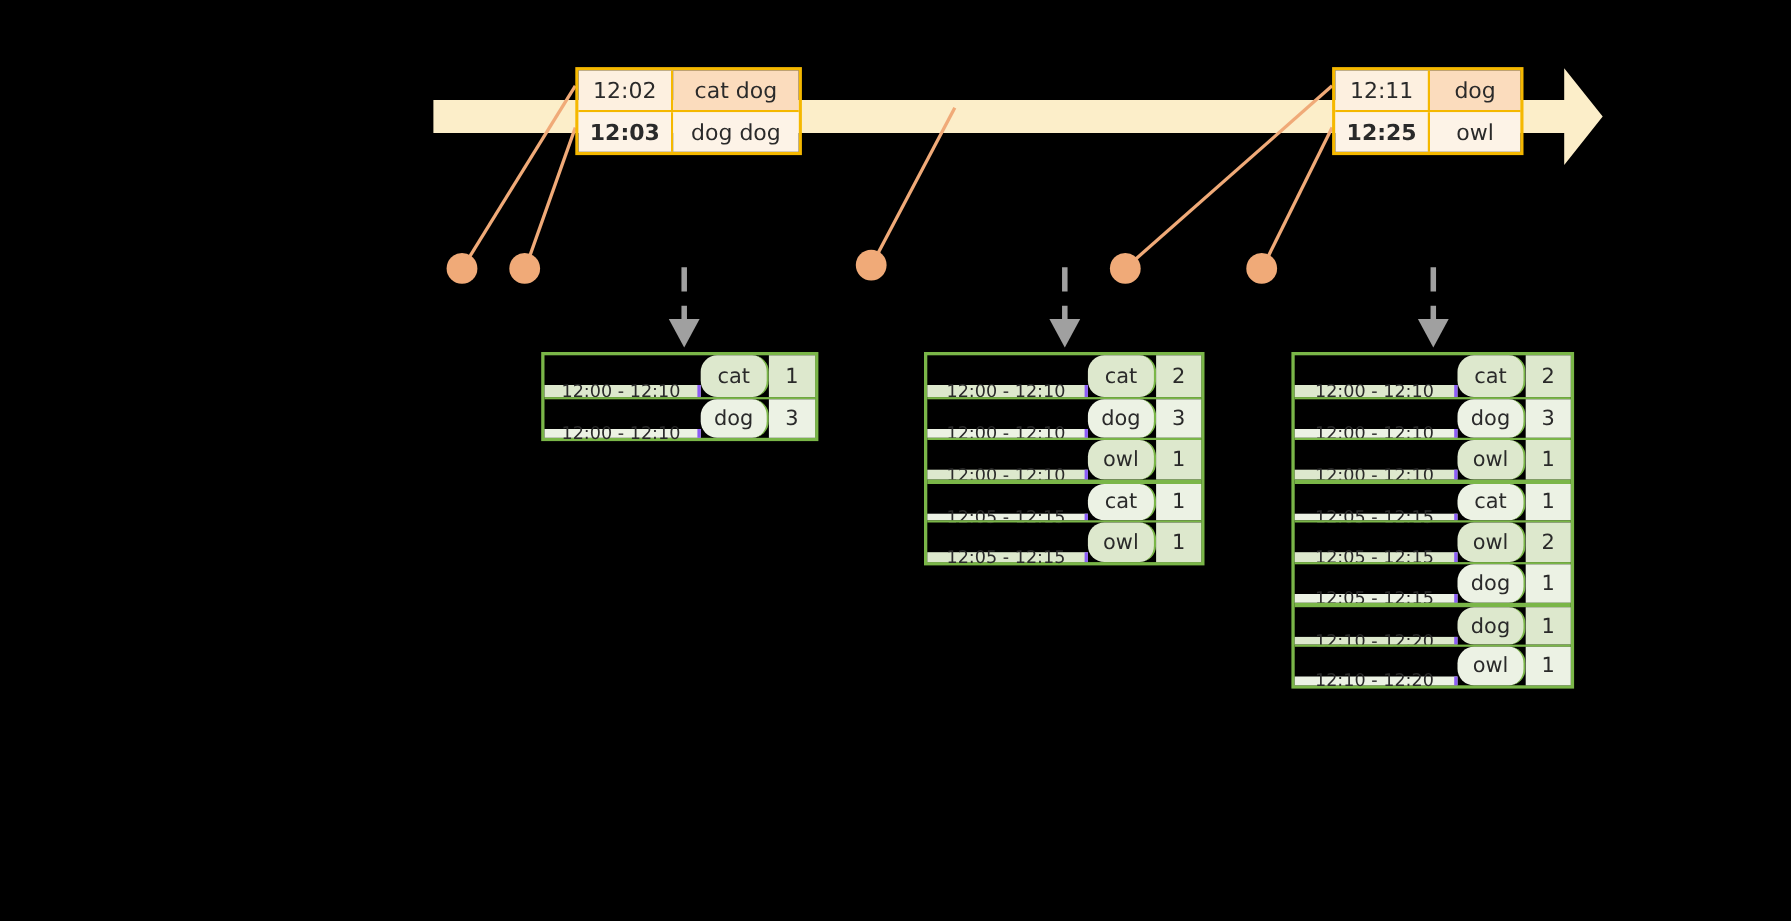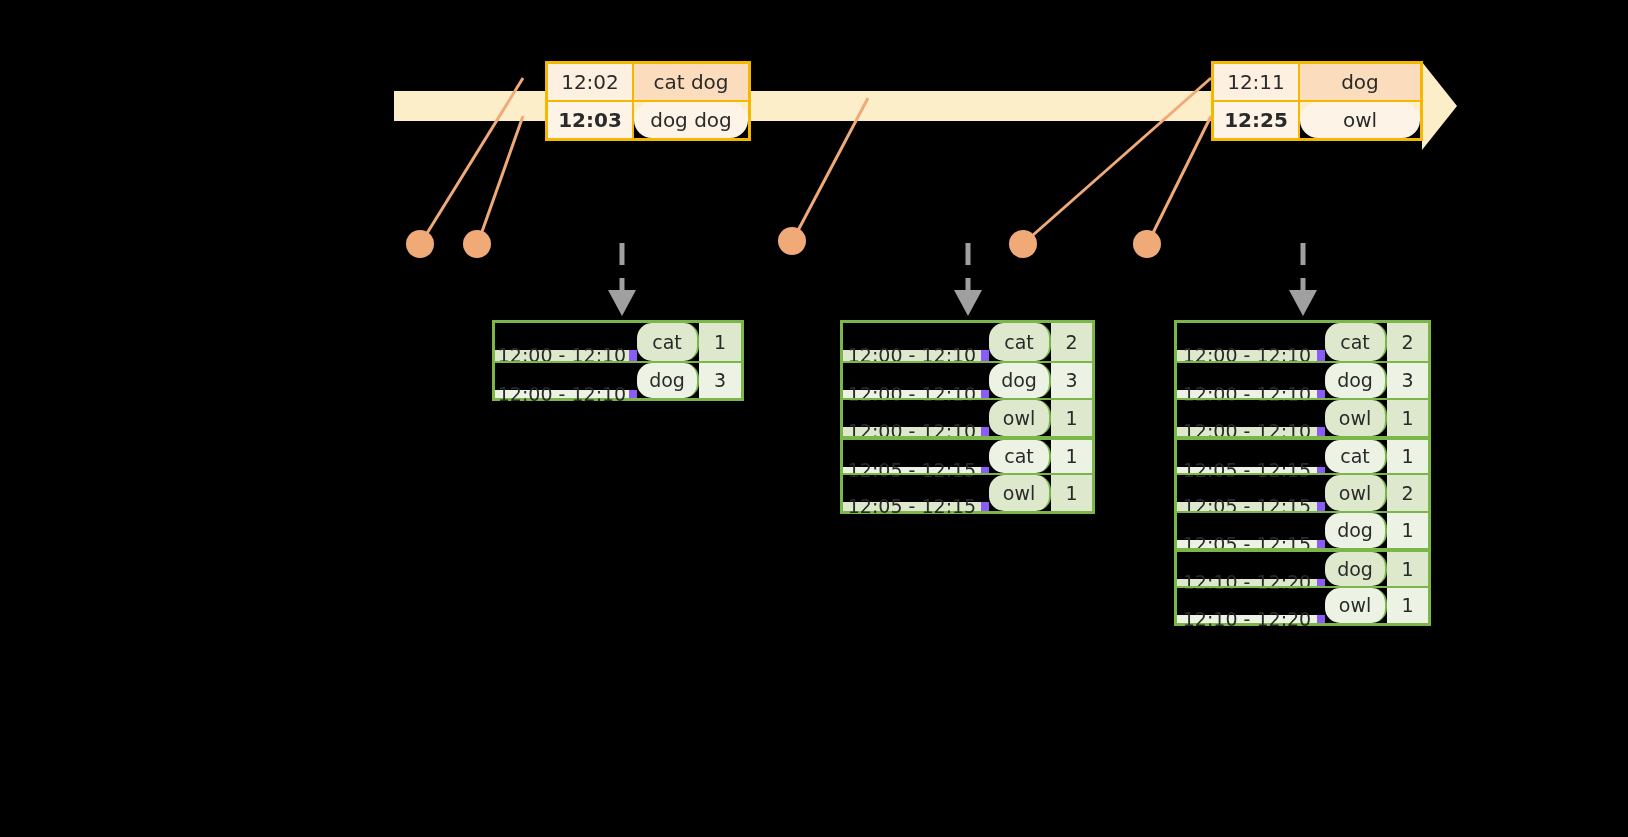--- a/index.html
+++ b/index.html
@@ -62,21 +62,21 @@
     display: flex;
     align-items: center;
     justify-content: center;
     font-size: 20px;
     color: #2a2a2a;
     white-space: nowrap;
   }
   .shade-a .event-time { background: #fdf0e0; }
   .shade-a .event-words { background: #fbdcbd; }
   .shade-b .event-time { background: #fdf3e7; font-weight: bold; }
-  .shade-b .event-words { background: #fdf3e7; border-radius: 18px; }
+  .shade-b .event-words { background: #fdf3e7; }
 
   
   .result-table {
     position: absolute;
     border: 3px solid #7ab648;
     box-sizing: border-box;
     display: flex;
     flex-direction: column;
   }
   .res-row {
@@ -85,23 +85,23 @@
     height: 37.5px;
     box-sizing: border-box;
   }
   .res-row + .res-row { border-top: 2px solid #7ab648; }
   .res-row.group-end + .res-row { border-top: 4px solid #7ab648; }
   .res-win {
     box-sizing: border-box;
     display: flex;
     align-items: center;
     justify-content: center;
-    font-size: 19px;
-    color: #2a2a2a;
-    border-right: 8px solid #8b5cf6;
+    font-size: 16px;
+    color: #2a2a2a;
+    border-right: 3px solid #8b5cf6;
     white-space: nowrap;
     margin-top: 27px;
   }
   .res-key {
     box-sizing: border-box;
     display: flex;
     align-items: center;
     justify-content: center;
     font-size: 19px;
     color: #2a2a2a;
@@ -162,33 +162,33 @@
     <g>
       <line x1="968" y1="243" x2="968" y2="292" stroke="#a0a0a0" stroke-width="5" stroke-dasharray="22,13"></line>
       <path d="M 954 290 L 982 290 L 968 316 Z" fill="#a0a0a0"></path>
     </g>
     <g>
       <line x1="1303" y1="243" x2="1303" y2="292" stroke="#a0a0a0" stroke-width="5" stroke-dasharray="22,13"></line>
       <path d="M 1289 290 L 1317 290 L 1303 316 Z" fill="#a0a0a0"></path>
     </g>
   </svg>
 
-  <div class="event-box" style="left:545px; top:61px; width:206px; height:80px;">
+  <div class="event-box" style="left:523px; top:61px; width:206px; height:80px;">
     <div class="event-row shade-a">
       <div class="event-time">12:02</div>
       <div class="event-words">cat dog</div>
     </div>
     <div class="event-row shade-b">
       <div class="event-time">12:03</div>
       <div class="event-words">dog dog</div>
     </div>
   </div>
 
 
-  <div class="event-box" style="left:1211px; top:61px; width:212px; height:80px;">
+  <div class="event-box" style="left:1211px; top:61px; width:174px; height:80px;">
     <div class="event-row shade-a">
       <div class="event-time">12:11</div>
       <div class="event-words">dog</div>
     </div>
     <div class="event-row shade-b">
       <div class="event-time">12:25</div>
       <div class="event-words">owl</div>
     </div>
   </div>
 

